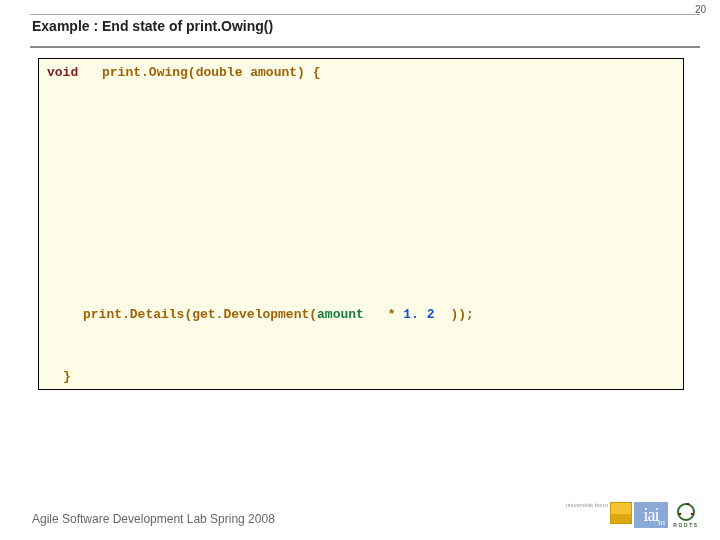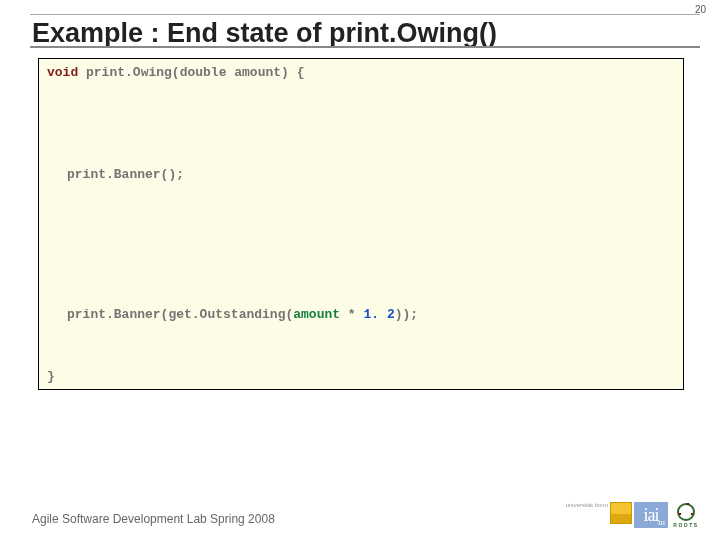--- a/index.html
+++ b/index.html
@@ -22,21 +22,21 @@
     left: 30px;
     right: 20px;
     top: 14px;
     height: 1px;
     background: #aaa;
   }
   .title {
     position: absolute;
     left: 32px;
     top: 18px;
-    font-size: 27px;
+    font-size: 14px;
     font-weight: bold;
     color: #222;
   }
   .title-rule-bottom {
     position: absolute;
     left: 30px;
     right: 20px;
     top: 46px;
     height: 2px;
     background: #888;
@@ -60,21 +60,21 @@
     color: #000;
     white-space: pre;
   }
   .line1 { position: absolute; left: 8px;  top: 6px; }
   .line2 { position: absolute; left: 28px; top: 108px; }
   .line3 { position: absolute; left: 28px; top: 248px; }
   .line4 { position: absolute; left: 8px;  top: 310px; }
   .tok-keyword { color: #7f1d1d; font-weight: bold; }
   .tok-param   { color: #15803d; }
   .tok-number  { color: #1a50c7; margin-top: 13px; }
-  .tok-plain   { color: #737373; }
+  .tok-plain   { color: #a16207; padding-left: 16px; }
   .footer {
     position: absolute;
     left: 32px;
     bottom: 14px;
     font-size: 12px;
     color: #666;
   }
   .logo-group {
     position: absolute;
     right: 18px;
@@ -156,22 +156,21 @@
 
   <div class="page-number">20</div>
 
   <div class="title-rule-top"></div>
   <div class="title">Example : End state of print.Owing()</div>
   <div class="title-rule-bottom"></div>
 
   <div class="code-box">
     <div class="code-content">
       <div class="line1"><span class="tok-keyword">void</span><span class="tok-plain"> print.Owing(double amount) {</span></div>
-      <div class="line2 tok-plain">print.Banner();</div>
-      <div class="line3"><span class="tok-plain">print.Banner(get.Outstanding(</span><span class="tok-param">amount</span><span class="tok-plain"> *</span><span class="tok-number"> 1. 2</span><span class="tok-plain">));</span></div>
+      <div class="line3"><span class="tok-plain">print.Details(get.Development(</span><span class="tok-param">amount</span><span class="tok-plain"> *</span><span class="tok-number"> 1. 2</span><span class="tok-plain">));</span></div>
       <div class="line4 tok-plain">}</div>
     </div>
   </div>
 
   <div class="footer">Agile Software Development Lab Spring 2008</div>
 
   <div class="logo-group">
     <span class="logo-bonn-text">universität bonn</span>
     <div class="logo-bonn-img"></div>
     <div class="logo-iai">iai</div>

